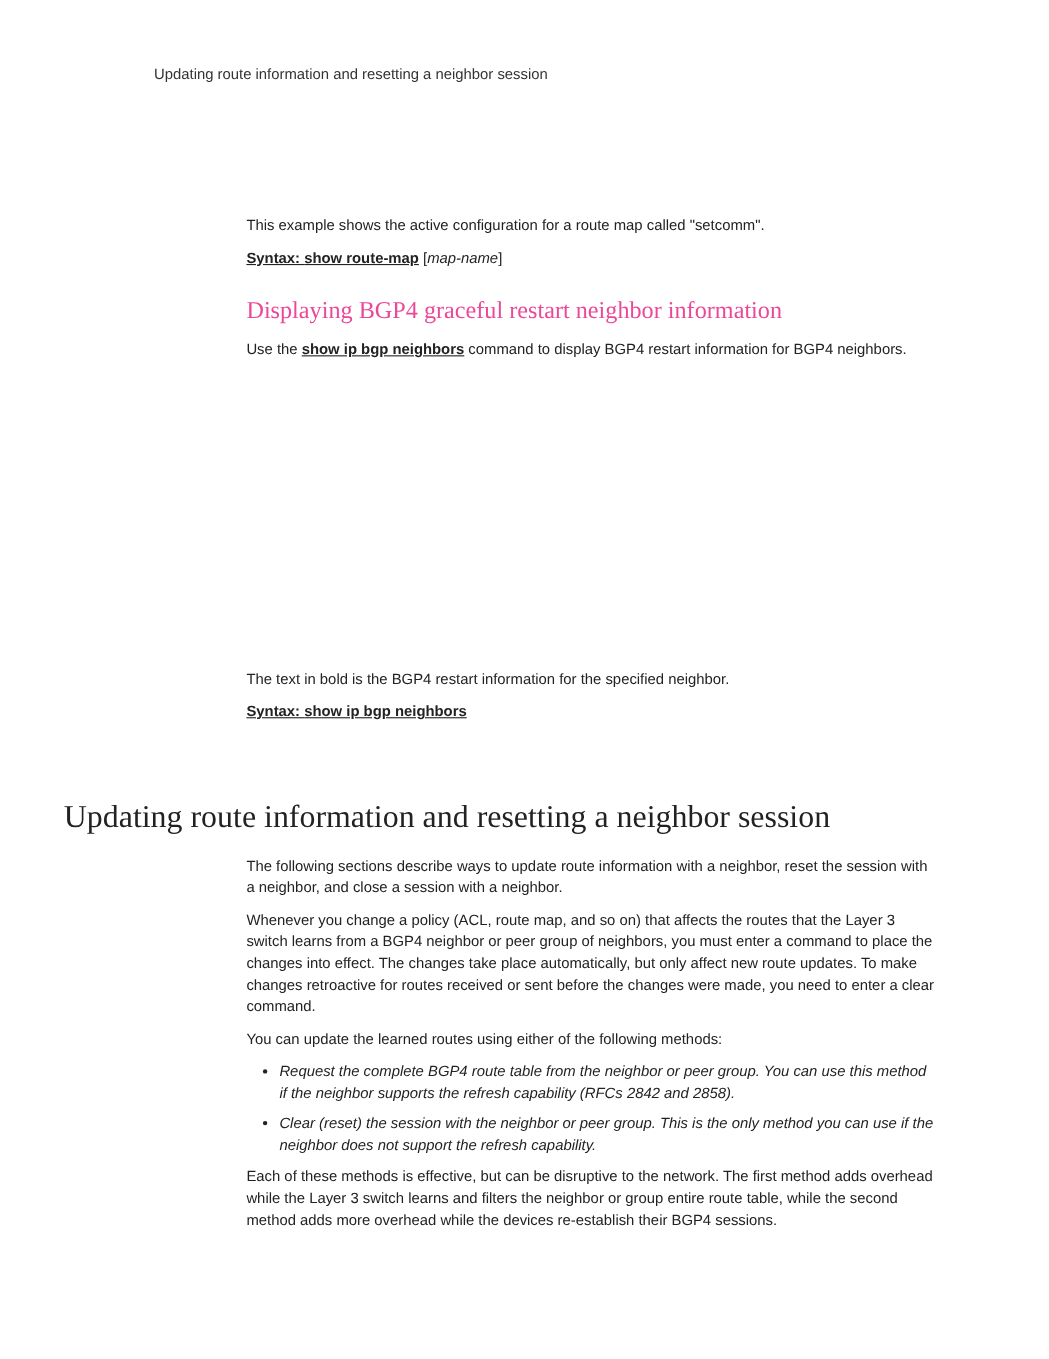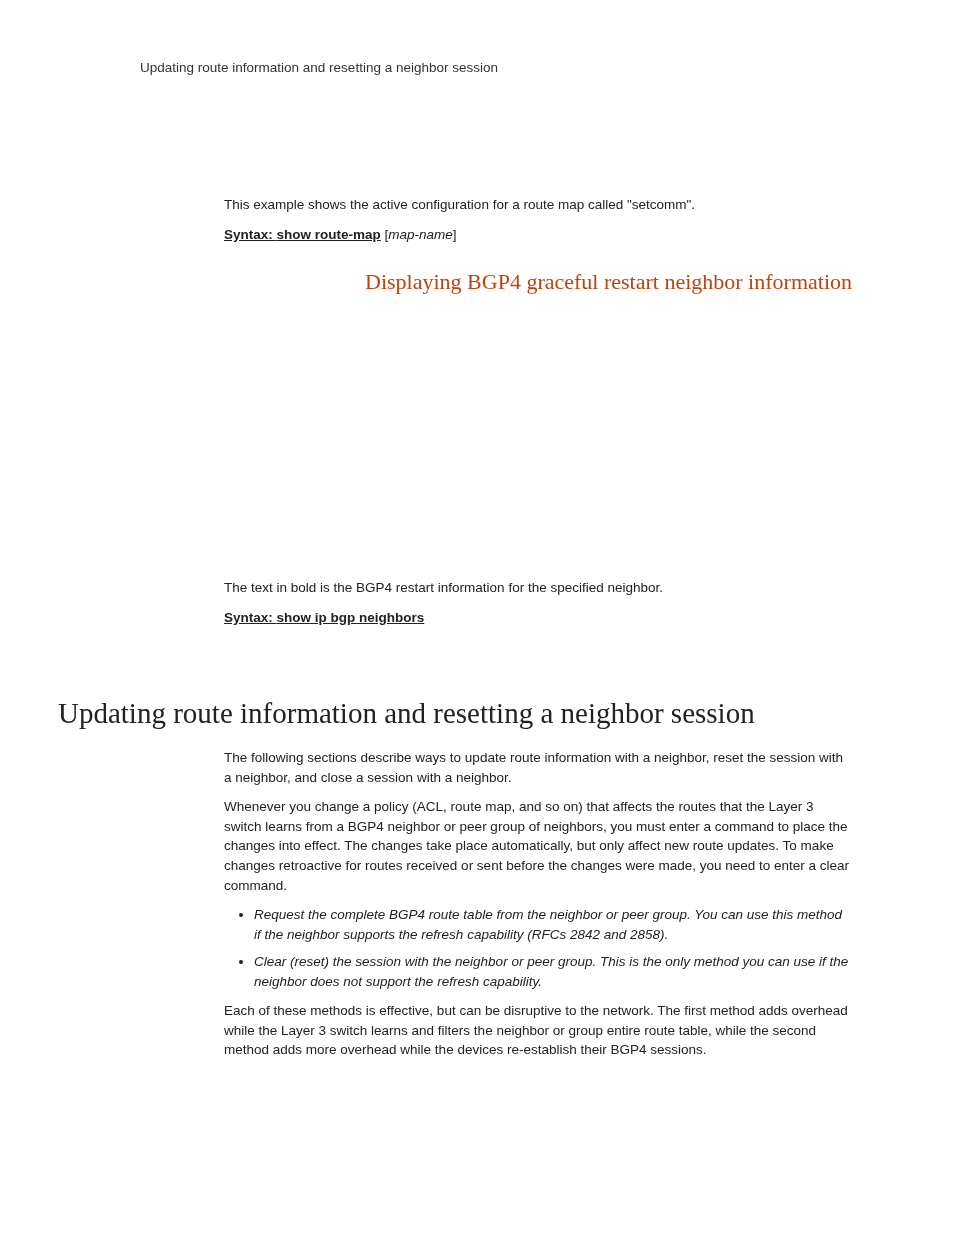--- a/index.html
+++ b/index.html
@@ -27,23 +27,22 @@
     line-height: 1.45;
     color: #222;
   }
   .para { margin: 0 0 10px 0; }
   .bold { font-weight: 700; text-decoration: underline; }
   .italic { font-style: italic; }
   .h2 {
     font-family: Georgia, 'Times New Roman', serif;
     font-weight: 400;
     font-size: 22px;
-    color: #c2410c;
+    color: #ec4899;
     margin: 22px 0 10px 0;
-    text-align: right;
   }
   .h1-outer { margin-left: -140px; padding-left: 58px; }
   .h1 {
     font-family: Georgia, 'Times New Roman', serif;
     font-weight: 400;
     font-size: 29px;
     color: #222;
     margin: 40px 0 18px 0;
   }
   .gap-230 { height: 270px; }
@@ -67,39 +66,43 @@
   <div class="content">
     <p class="para">
       <span>This example shows the active configuration for a route map called </span><span>"setcomm".</span>
     </p>
     <p class="para">
       <span class="bold">Syntax:  </span><span class="bold">show route-map</span><span> [</span><span class="italic">map-name</span><span>]</span>
     </p>
 
     <div class="h2">Displaying BGP4 graceful restart neighbor information</div>
 
+    <p class="para">
+      <span>Use the </span><span class="bold">show ip bgp neighbors</span><span> command to display BGP4 restart information for BGP4 neighbors.</span>
+    </p>
 
     <div class="gap-230"></div>
 
     <p class="para">The text in bold is the BGP4 restart information for the specified neighbor.</p>
 
     <p class="para">
       <span class="bold">Syntax:  </span><span class="bold">show ip bgp neighbors</span>
     </p>
   </div>
 
   <div class="gap-20"></div>
 
   <div class="h1-outer">
     <div class="h1">Updating route information and resetting a neighbor session</div>
   </div>
 
   <div class="content">
     <p class="para">The following sections describe ways to update route information with a neighbor, reset the session with a neighbor, and close a session with a neighbor.</p>
     <p class="para">Whenever you change a policy (ACL, route map, and so on) that affects the routes that the Layer 3 switch learns from a BGP4 neighbor or peer group of neighbors, you must enter a command to place the changes into effect. The changes take place automatically, but only affect new route updates. To make changes retroactive for routes received or sent before the changes were made, you need to enter a clear command.</p>
+    <p class="para">You can update the learned routes using either of the following methods:</p>
 
     <ul class="bullets">
       <li>Request the complete BGP4 route table from the neighbor or peer group. You can use this method if the neighbor supports the refresh capability (RFCs 2842 and 2858).</li>
       <li>Clear (reset) the session with the neighbor or peer group. This is the only method you can use if the neighbor does not support the refresh capability.</li>
     </ul>
 
     <p class="para">Each of these methods is effective, but can be disruptive to the network. The first method adds overhead while the Layer 3 switch learns and filters the neighbor or group entire route table, while the second method adds more overhead while the devices re-establish their BGP4 sessions.</p>
 
   </div>
 

